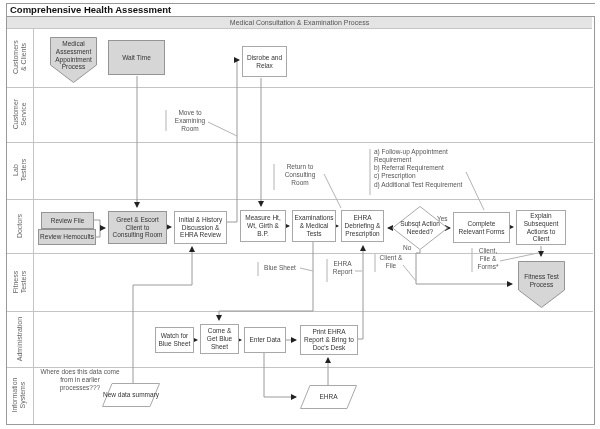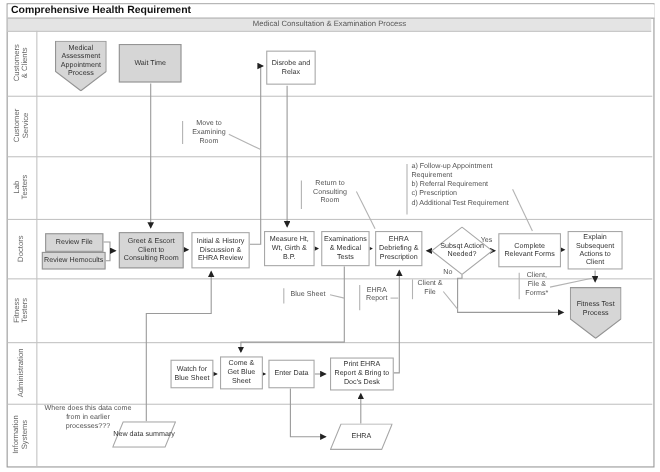--- a/index.html
+++ b/index.html
@@ -41,21 +41,21 @@
   .ann { position:absolute; z-index:2; font-size:6.5px; color:#555; text-align:center; line-height:1.25; }
   .ann.left { text-align:left; }
   .edge-label { position:absolute; z-index:2; font-size:6.5px; color:#555; }
 </style>
 </head>
 <body>
 
 <div id="canvas">
 
   <div class="frame"></div>
-  <div class="titlebar">Comprehensive Health Requirement</div>
+  <div class="titlebar">Comprehensive Health Assessment</div>
   <div class="procheader">Medical Consultation &amp; Examination Process</div>
 
   <div class="hline" style="top:87px"></div>
   <div class="hline" style="top:142px"></div>
   <div class="hline" style="top:199px"></div>
   <div class="hline" style="top:253px"></div>
   <div class="hline" style="top:311px"></div>
   <div class="hline" style="top:367px"></div>
   <div class="vline" style="left:33px; top:28px; height:396px"></div>
 

